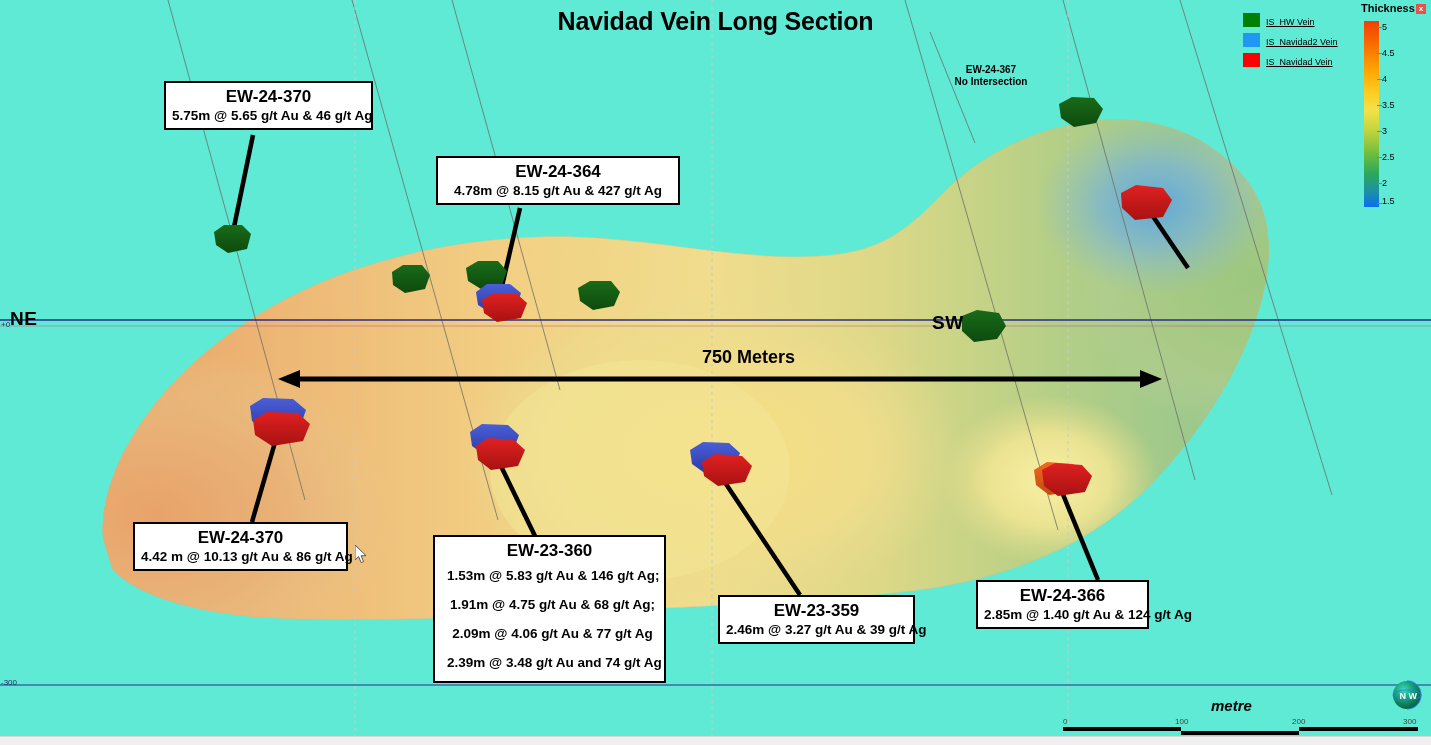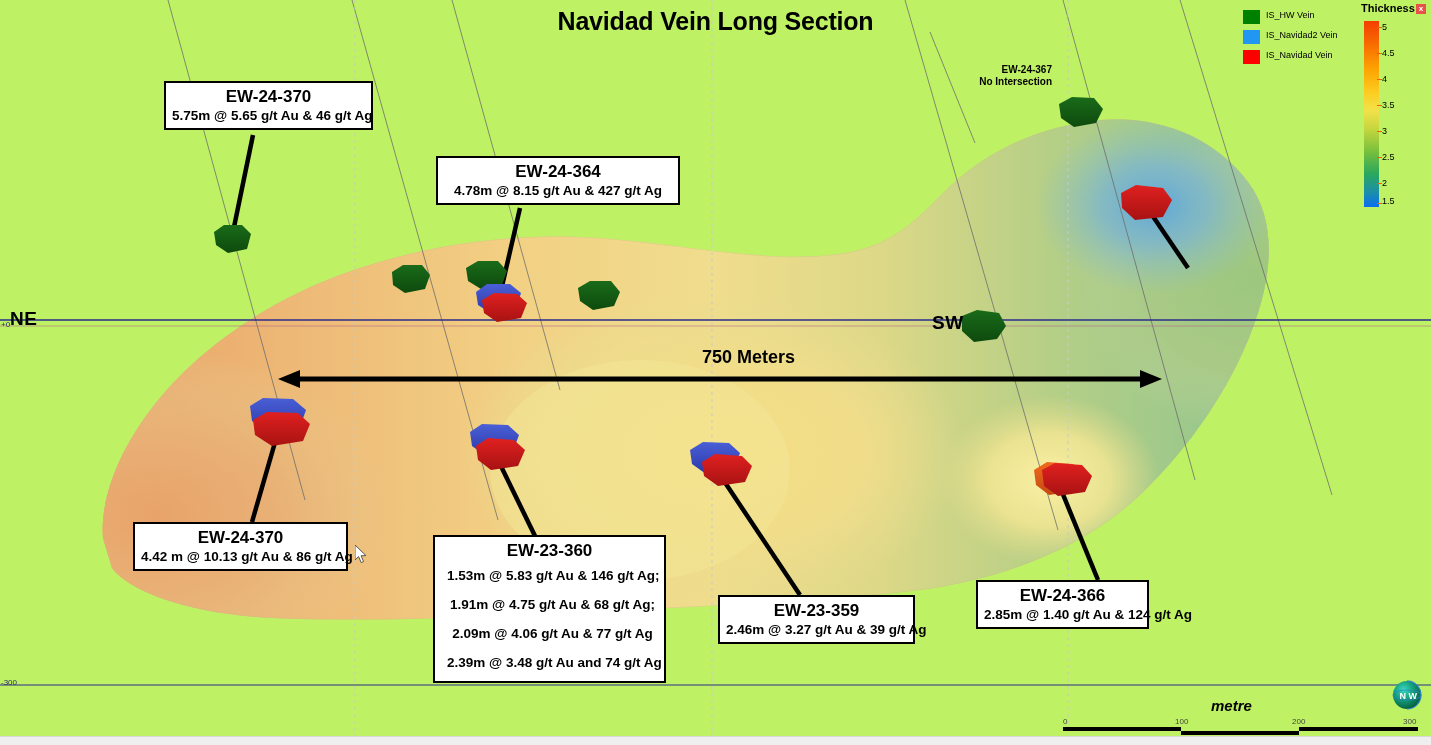--- a/index.html
+++ b/index.html
@@ -7,21 +7,21 @@
     background: #ffffff;
   }
   body {
     font-family: "Liberation Sans", sans-serif;
     -webkit-font-smoothing: antialiased;
   }
   #stage {
     position: relative;
     width: 1431px;
     height: 745px;
-    background: #bef264;
+    background: #5eead4;
     overflow: hidden;
   }
   
   #scene {
     position: absolute;
     left: 0; top: 0;
     width: 1431px; height: 745px;
   }
   
   .title {
@@ -53,21 +53,21 @@
   .callout .cln {
     font-size: 13.5px;
     font-weight: bold;
     line-height: 17px;
     white-space: nowrap;
   }
   .callout.multi .cln { line-height: 29px; margin-left: 6px; }
   
   .annot {
     position: absolute;
-    text-align: right;
+    text-align: center;
     font-size: 10px;
     font-weight: bold;
     line-height: 12px;
     color: #000;
     white-space: nowrap;
   }
   
   .dirlabel {
     position: absolute;
     font-size: 19px;
@@ -90,23 +90,24 @@
     color: #000;
     white-space: nowrap;
   }
   
   #veinlegend {
     position: absolute;
     left: 1243px; top: 10px;
   }
   #veinlegend .row {
     display: flex;
-    align-items: flex-start;
+    align-items: flex-end;
     height: 17px;
     margin-bottom: 3px;
+    text-decoration: underline;
   }
   #veinlegend .sw {
     width: 17px; height: 14px;
     margin-right: 6px;
     flex: none;
   }
   #veinlegend .lb {
     font-size: 9px;
     color: #000;
     white-space: nowrap;

